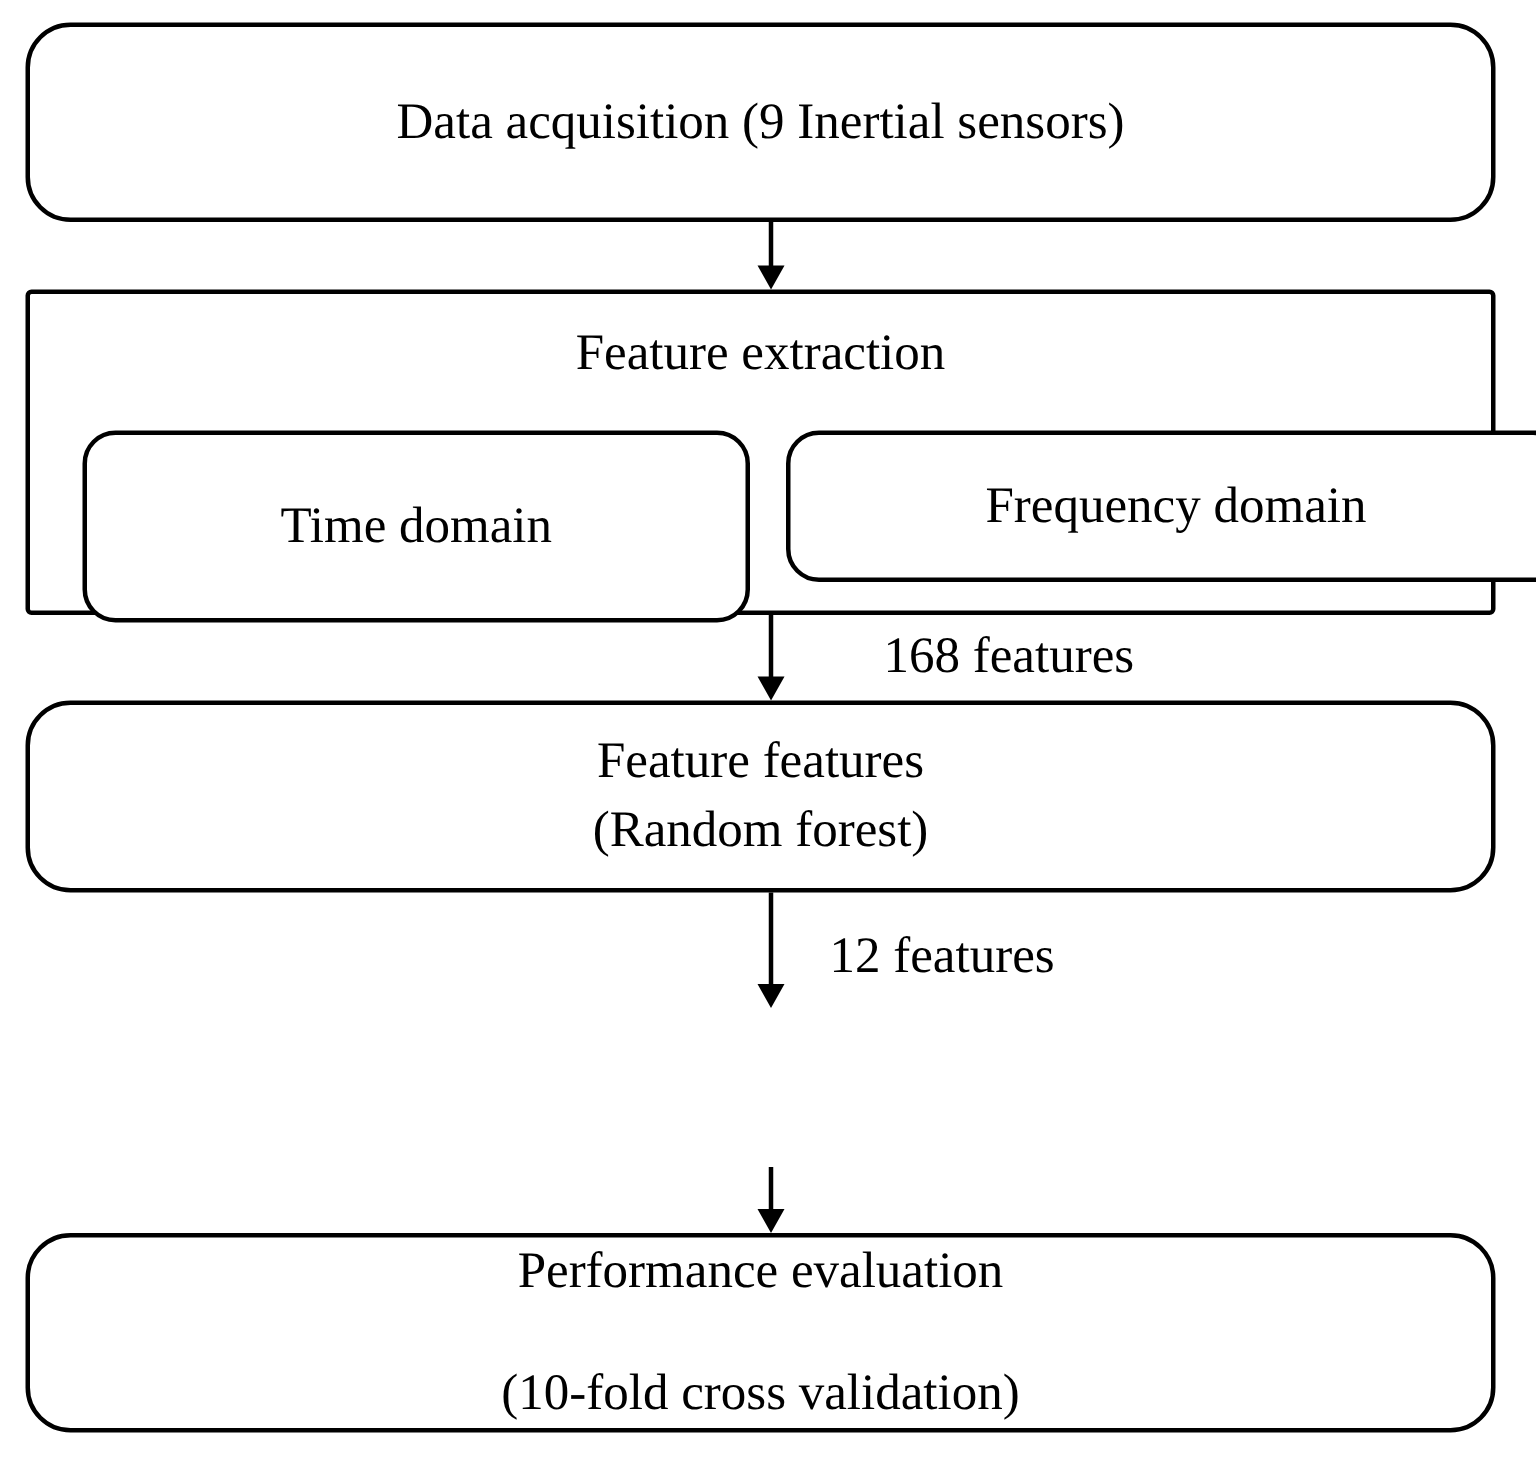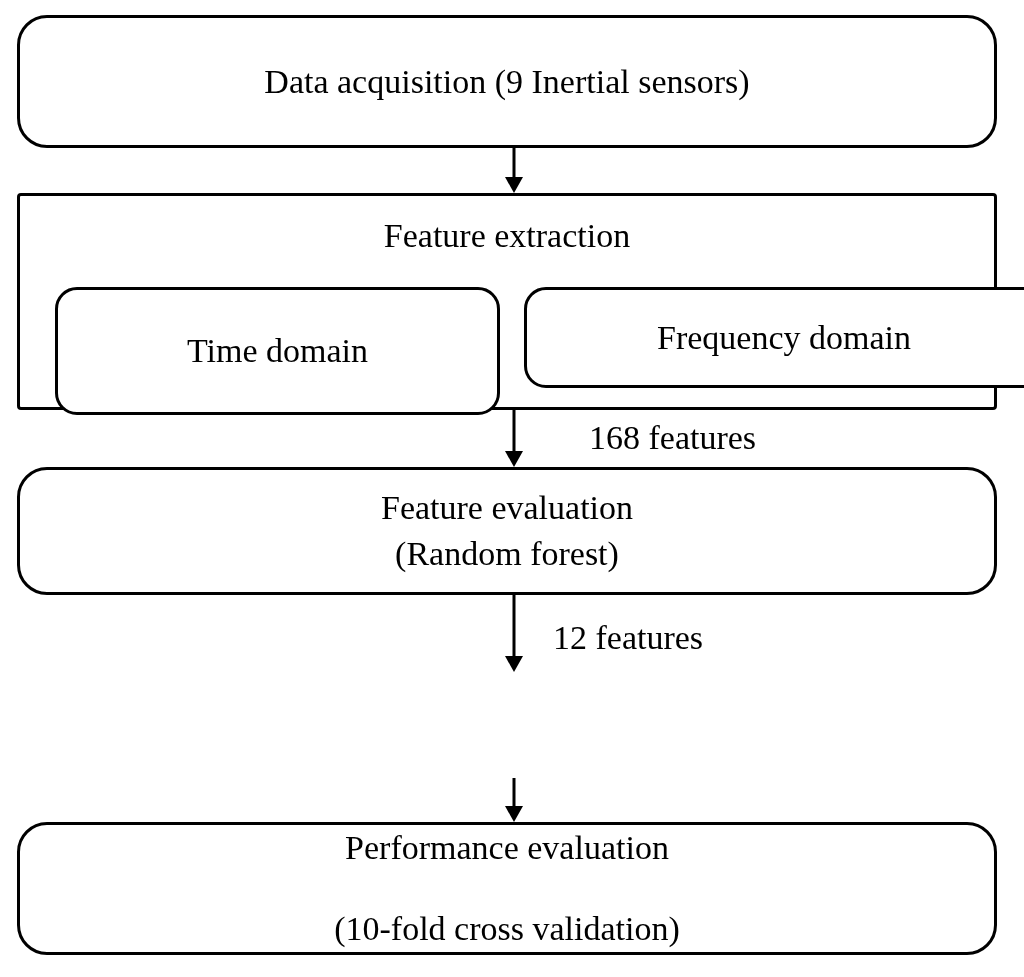--- a/index.html
+++ b/index.html
@@ -117,21 +117,21 @@
     </div>
   </div>
 
   <div class="arrow" id="arrow-2">
     <div class="shaft"></div>
     <div class="head"></div>
   </div>
   <div class="edge-label" id="edge-label-168">168 features</div>
 
   <div class="node" id="node-feature-selection">
-    <div class="node-line">Feature evaluation</div>
+    <div class="node-line">Feature features</div>
     <div class="node-line">(Random forest)</div>
   </div>
 
   <div class="arrow" id="arrow-3">
     <div class="shaft"></div>
     <div class="head"></div>
   </div>
   <div class="edge-label" id="edge-label-12">12 features</div>
 
 

